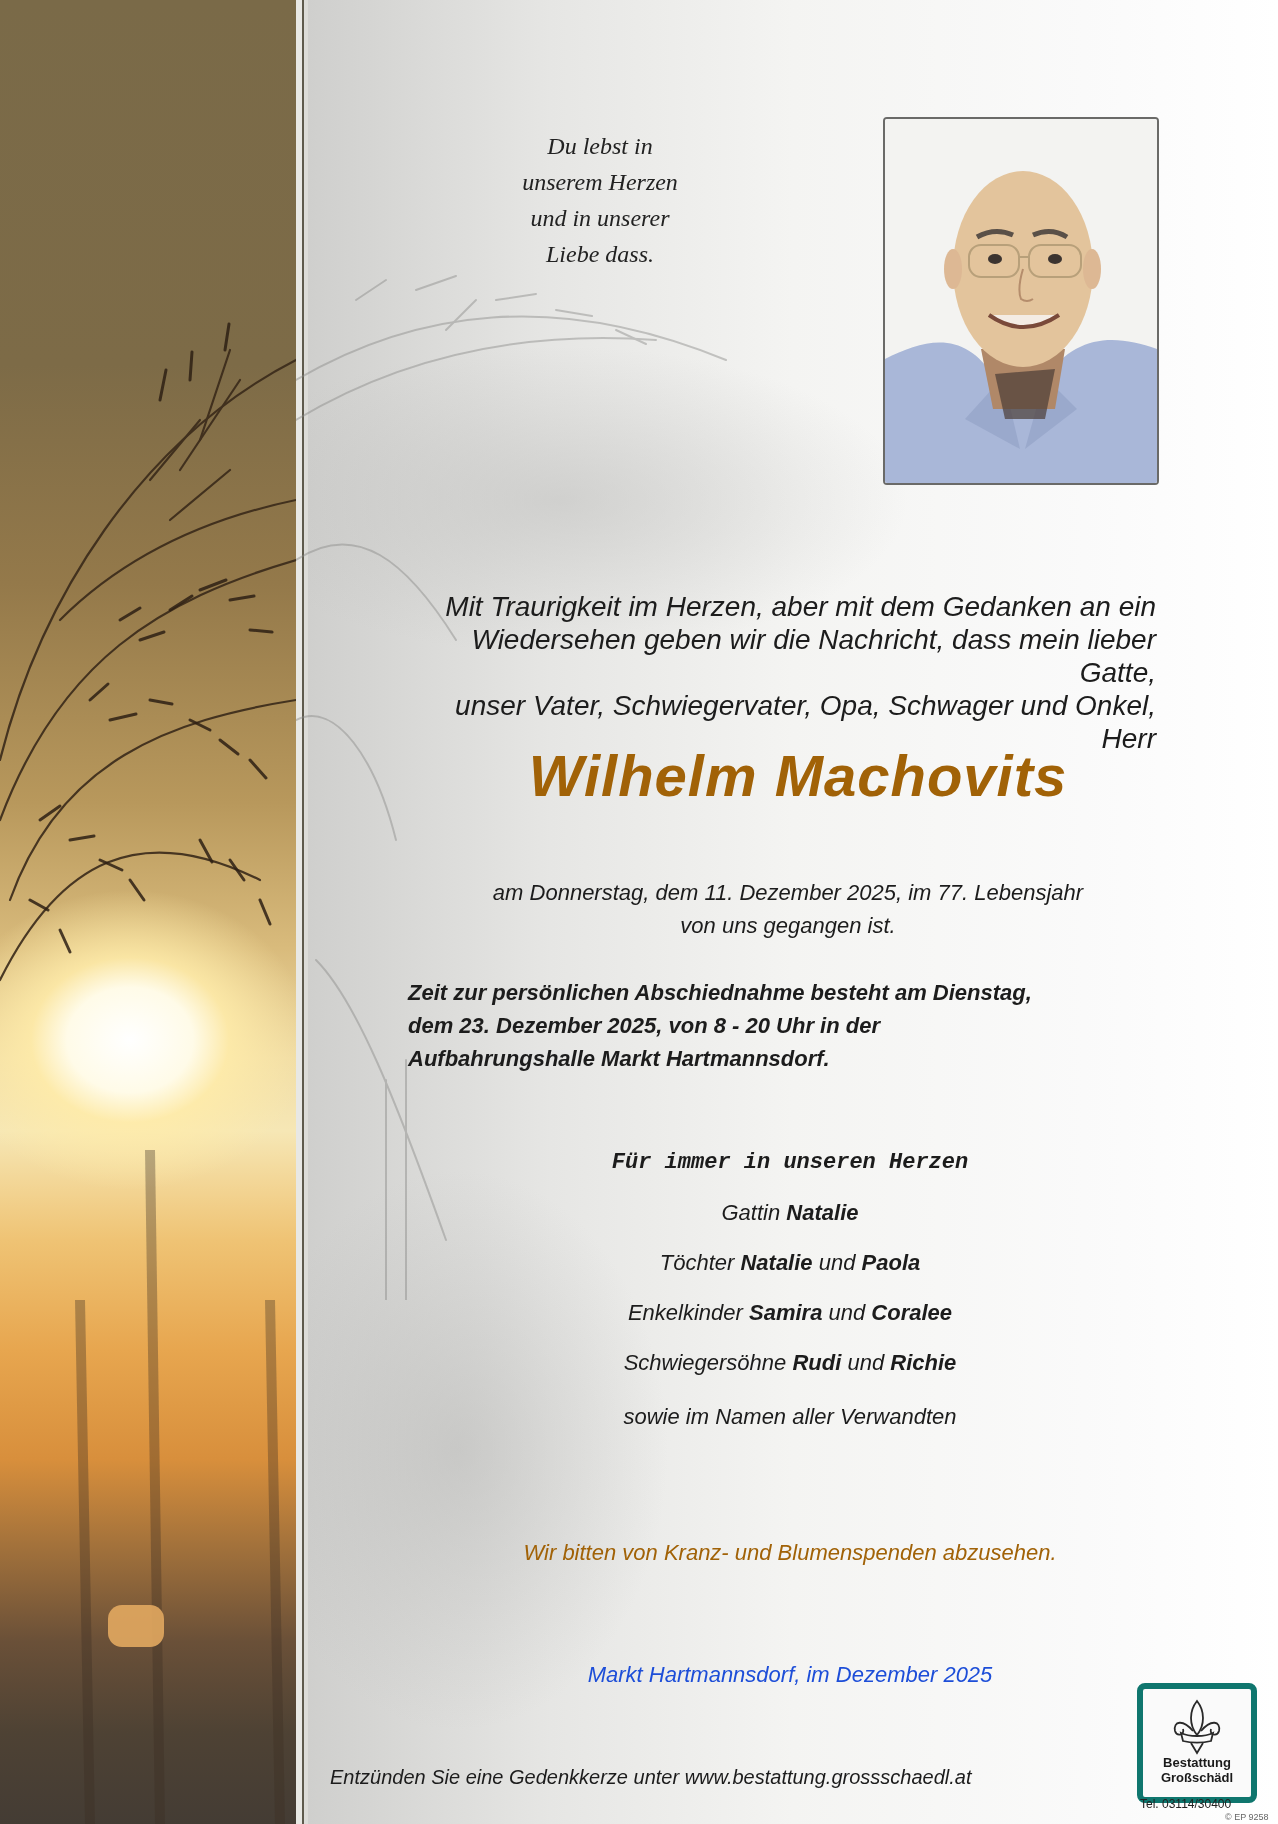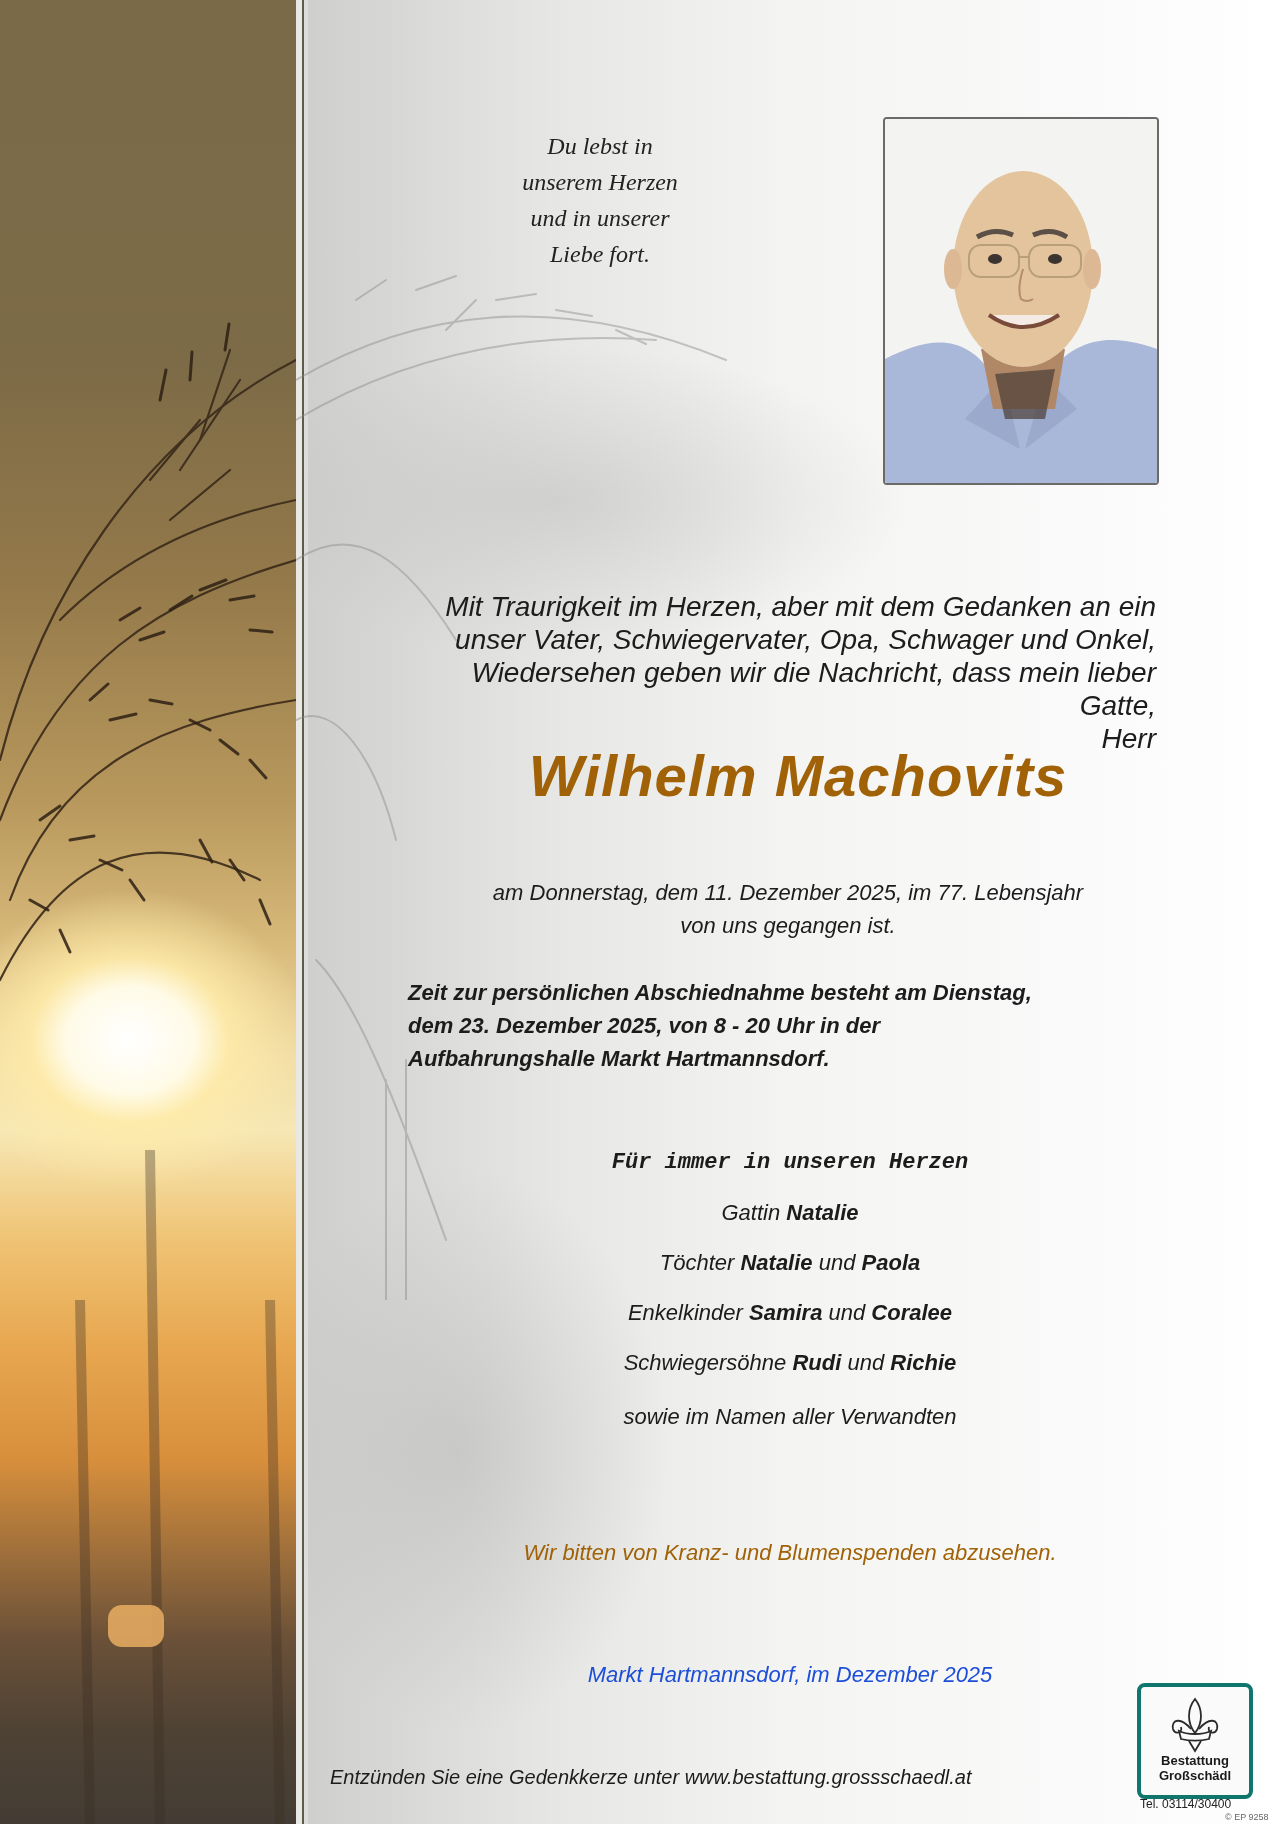--- a/index.html
+++ b/index.html
@@ -71,21 +71,21 @@
     position: absolute; left: 440px; top: 1662px; width: 700px; text-align: center;
     font-family: "Liberation Sans", sans-serif; font-style: italic; font-size: 22px; color: #1d4ed8;
   }
   .footer-link {
     position: absolute; left: 330px; top: 1766px; width: 770px; text-align: left;
     font-family: "Liberation Sans", sans-serif; font-style: italic; font-size: 20px; color: #1c1c1c; white-space: nowrap;
   }
 
   .logo-box {
     position: absolute; left: 1137px; top: 1683px; width: 108px; height: 108px;
-    border: 4px solid #0f766e; border-radius: 8px; background: #fafafa; text-align: center;
+    border: 6px solid #0f766e; border-radius: 8px; background: #fafafa; text-align: center;
   }
   .logo-box svg { display: block; margin: 10px auto 0; }
   .logo-box .brand { font-family: "Liberation Sans", sans-serif; font-weight: bold; font-size: 13px; line-height: 15px; color: #1a1a1a; }
   .logo-tel { position: absolute; left: 1140px; top: 1797px; font-family: "Liberation Sans", sans-serif; font-size: 12px; color: #222; white-space: nowrap; }
   .logo-copy { position: absolute; left: 1205px; top: 1812px; font-family: "Liberation Sans", sans-serif; font-size: 9px; color: #666; white-space: nowrap; padding-left: 20px; }
 </style>
 </head>
 <body>
 
 <div class="side-panel">
@@ -157,21 +157,21 @@
       <path d="M150 330 l 30 -30"></path>
     <path d="M90 1080 L 90 1300"></path>
       <path d="M110 1060 L 110 1300"></path>
   </g>
 </svg>
 
 <div class="quote">
   <div>Du lebst in</div>
   <div>unserem Herzen</div>
   <div>und in unserer</div>
-  <div>Liebe fort.</div>
+  <div>Liebe dass.</div>
 </div>
 
 <div class="photo-frame">
   <svg width="272" height="364" viewBox="0 0 272 364" aria-label="Portrait photo of the deceased">
     <rect width="272" height="364" fill="#f3f3f1"></rect>
 
     <path d="M0 240 C 40 220, 80 210, 110 260 L 160 260 C 190 215, 230 215, 272 230 L 272 364 L 0 364 Z" fill="#a9b7d8"></path>
     <path d="M80 300 L 118 258 L 135 330 Z" fill="#9aa9cc"></path>
     <path d="M192 290 L 160 258 L 140 330 Z" fill="#9aa9cc"></path>
 
@@ -191,22 +191,22 @@
     <ellipse cx="110" cy="140" rx="7" ry="5" fill="#3c3430"></ellipse>
     <ellipse cx="170" cy="140" rx="7" ry="5" fill="#3c3430"></ellipse>
 
     <path d="M138 150 q -6 20 -2 30 q 6 4 12 0" stroke="#b58d6c" stroke-width="2" fill="none"></path>
     <path d="M104 196 q 34 24 70 0" stroke="#7a4a3a" stroke-width="4" fill="#f4ece4"></path>
   </svg>
 </div>
 
 <div class="intro">
   <div>Mit Traurigkeit im Herzen, aber mit dem Gedanken an ein</div>
+  <div>Wiedersehen geben wir die Nachricht, dass mein lieber Gatte,</div>
   <div>unser Vater, Schwiegervater, Opa, Schwager und Onkel,</div>
-  <div>Wiedersehen geben wir die Nachricht, dass mein lieber Gatte,</div>
   <div>Herr</div>
 </div>
 
 <div class="name">Wilhelm Machovits</div>
 
 <div class="death">
   <div>am Donnerstag, dem 11. Dezember 2025, im 77. Lebensjahr</div>
   <div>von uns gegangen ist.</div>
 </div>
 

